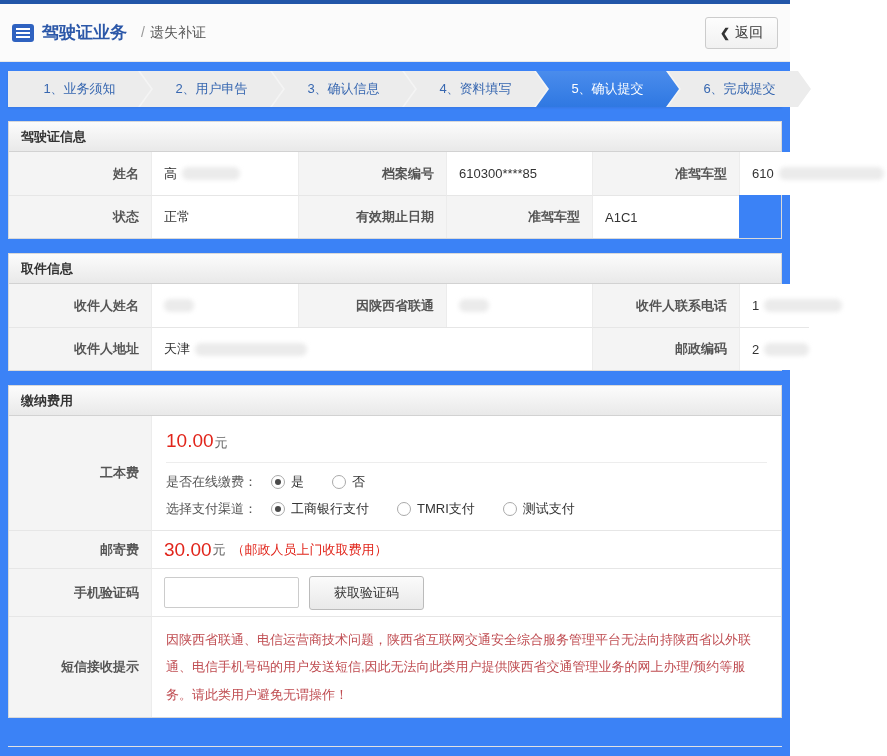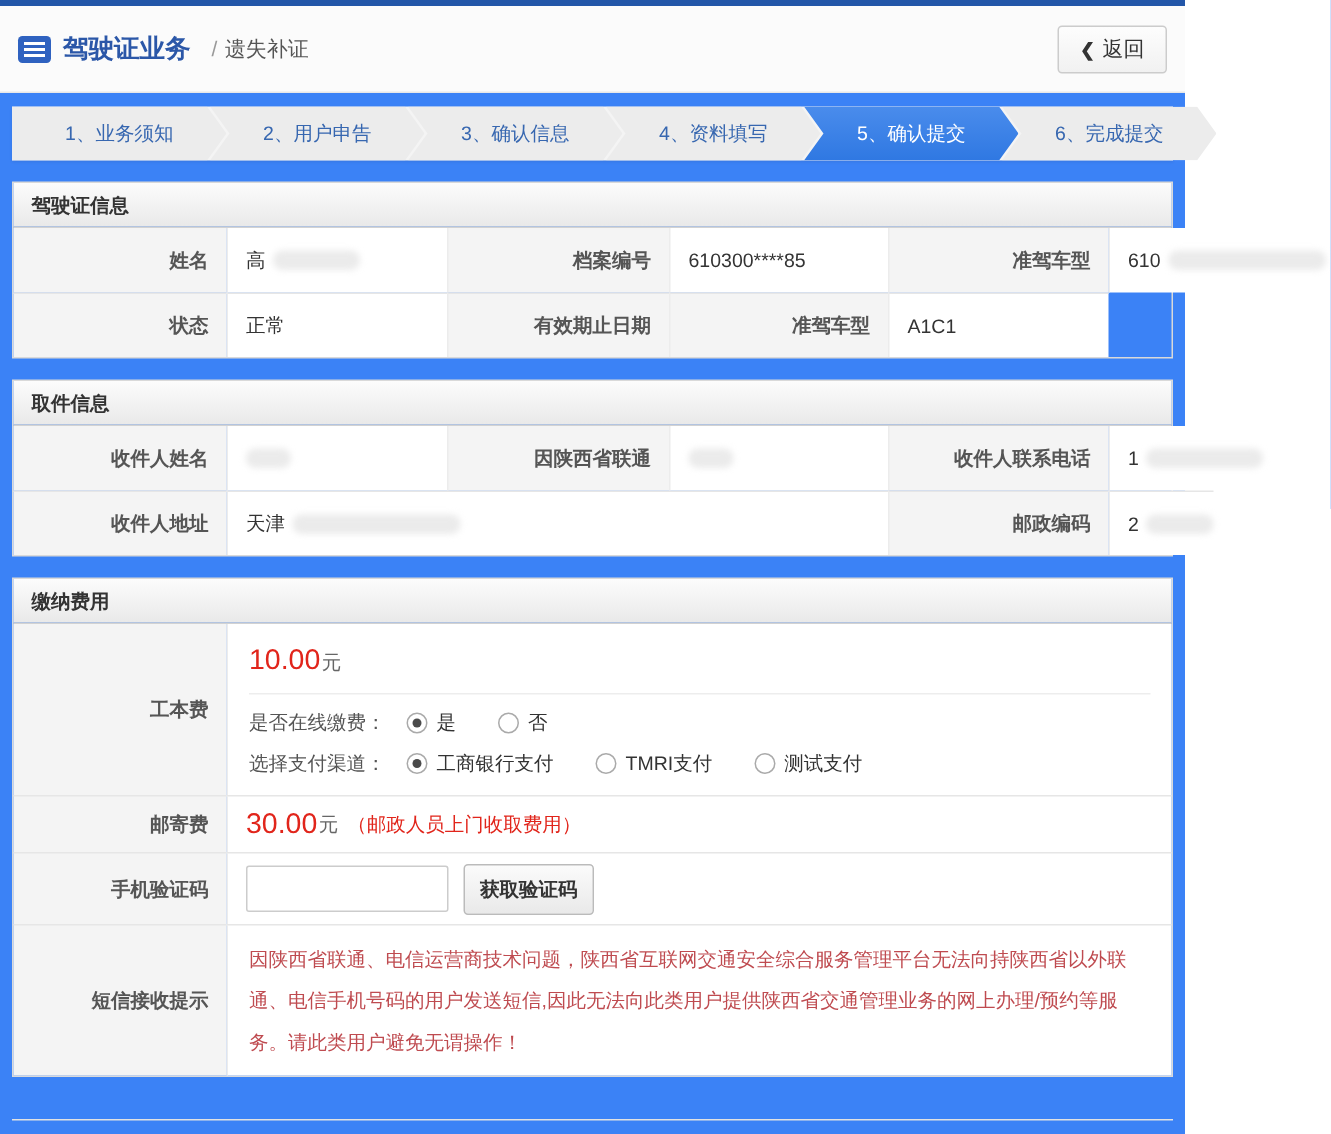--- a/index.html
+++ b/index.html
@@ -46,21 +46,21 @@
   .fee-note { color:#e1251b; font-size:13px; margin-left:6px; }
   .fee-main { display:block; padding:14px 0 12px 14px; width:100%; }
   .fee-divider { border-top:1px solid #ededed; margin:10px 14px 10px 0; }
   .pay-line { display:flex; align-items:center; gap:14px; margin-top:9px; color:#555; font-size:13px; }
   .pay-q { color:#555; }
   .radio-opt { display:flex; align-items:center; gap:6px; margin-right:14px; color:#333; cursor:pointer; }
   .radio { width:14px; height:14px; border:1px solid #aaa; border-radius:50%; background:#fff; position:relative; flex:none; display:inline-block; }
   .radio.sel::after { content:""; position:absolute; left:3px; top:3px; width:6px; height:6px; border-radius:50%; background:#4a4a4a; }
 
   .code-input { width:135px; height:31px; border:1px solid #ccc; border-radius:2px; padding:0 8px; font-size:13px; margin-right:10px; }
-  .code-btn { background:linear-gradient(#fbfbfb,#e9e9e9); border:1px solid #bbb; border-radius:3px; padding:7px 10px; font-size:13px; font-weight:bold; color:#333; cursor:pointer; }
+  .code-btn { background:linear-gradient(#fbfbfb,#e9e9e9); border:1px solid #bbb; border-radius:3px; padding:7px 24px; font-size:13px; font-weight:normal; color:#333; cursor:pointer; }
 
   .notice-text { color:#bf4b50; font-size:13px; line-height:2.1; padding:9px 18px 9px 14px; }
 
   
   .footer-divider { border-top:1px solid #e2e2e2; margin:28px 8px 0 8px; }
   .footer-actions { display:flex; justify-content:flex-end; gap:13px; padding:9px 60px 0 0; }
   .btn-blue { background:linear-gradient(#478ae8,#3577de); border:1px solid #2f6fd0; border-radius:3px; color:#fff; font-size:14px; font-weight:bold; padding:8px 21px; cursor:pointer; }
 </style>
 </head>
 <body>

